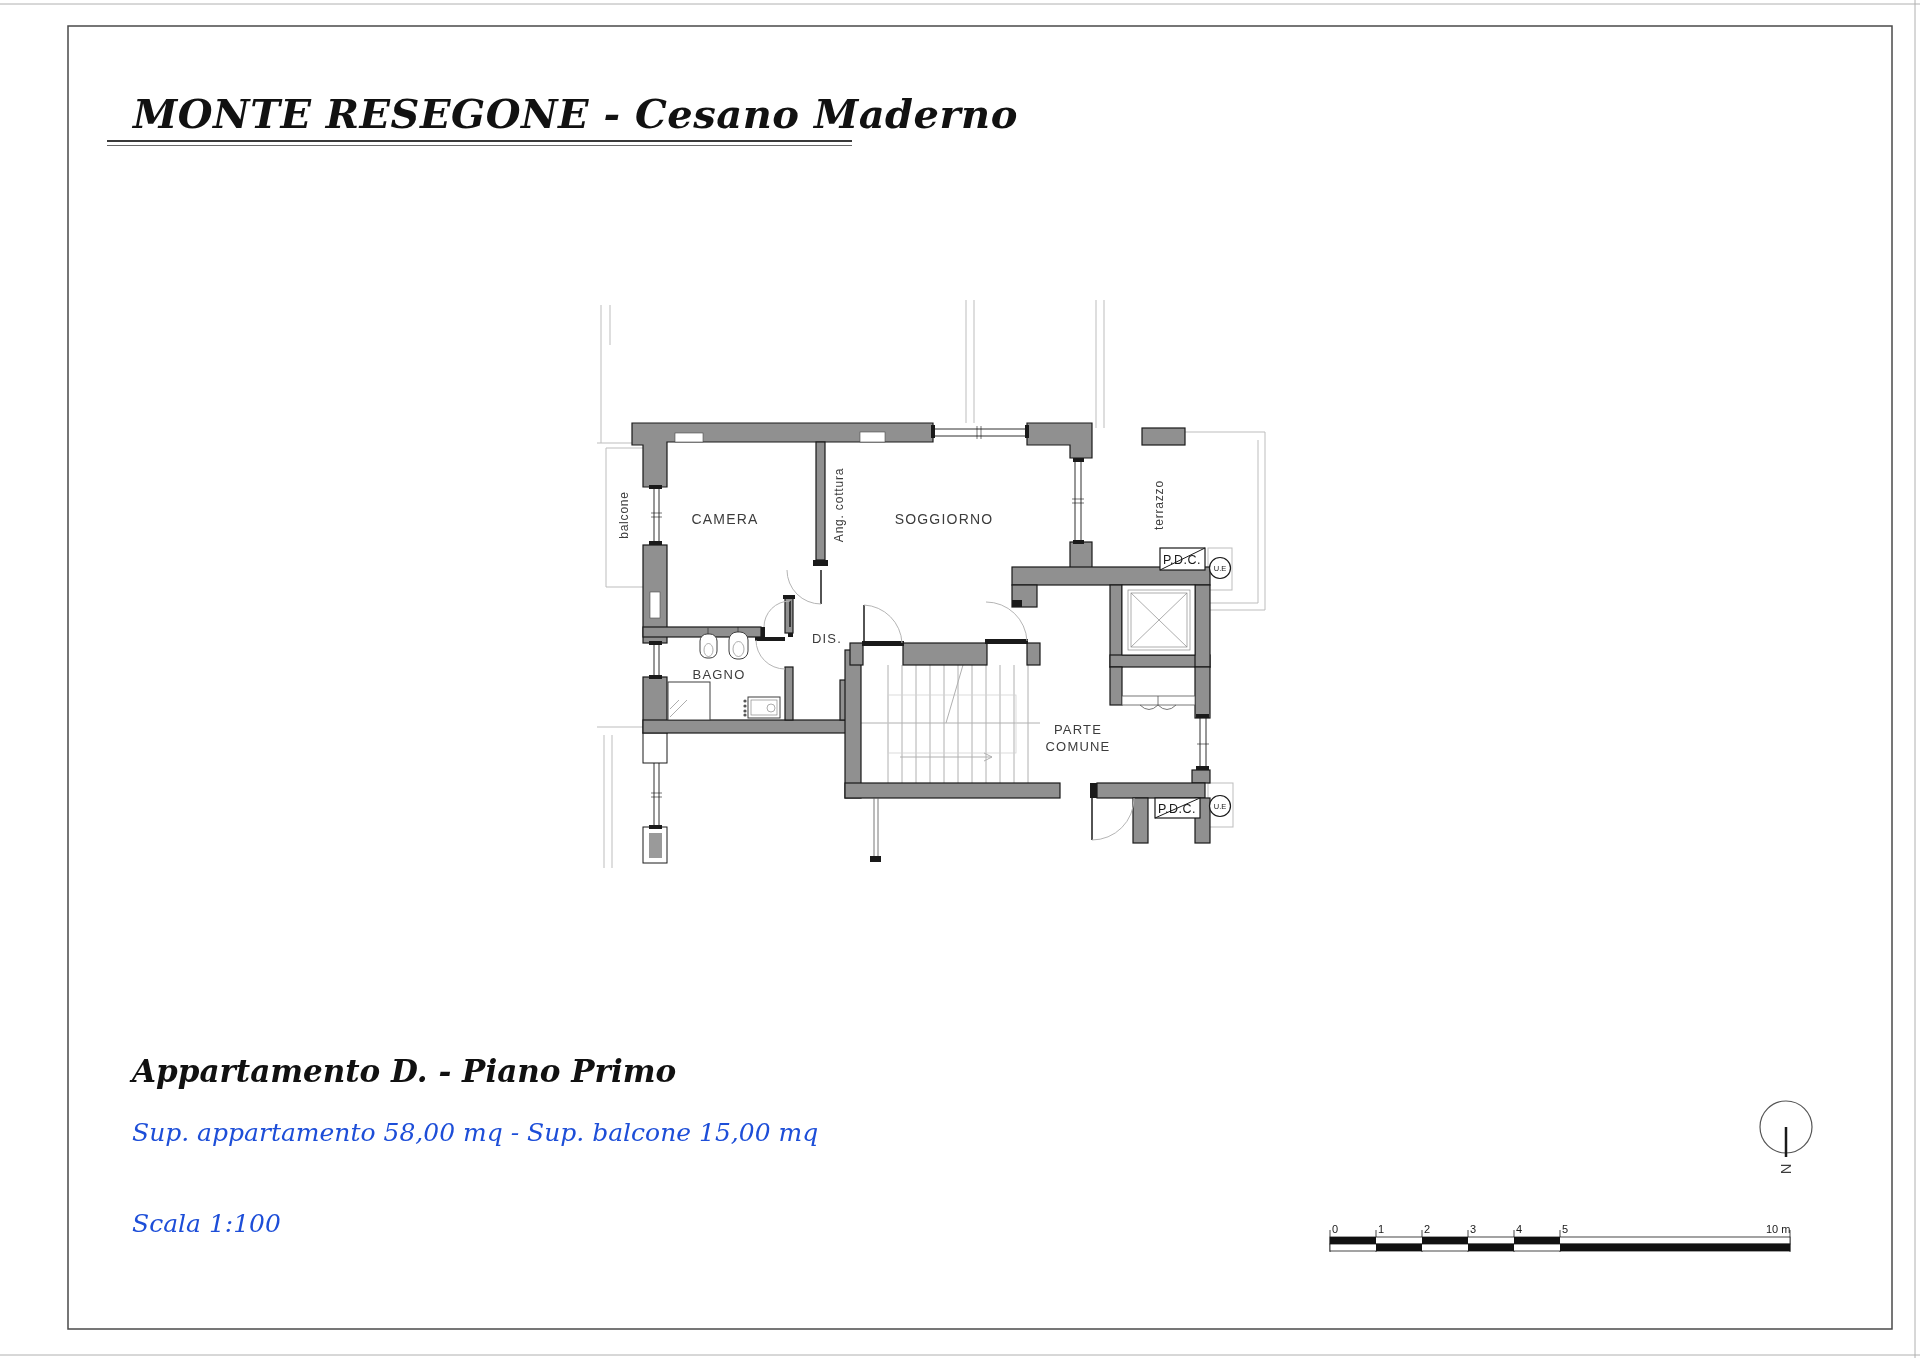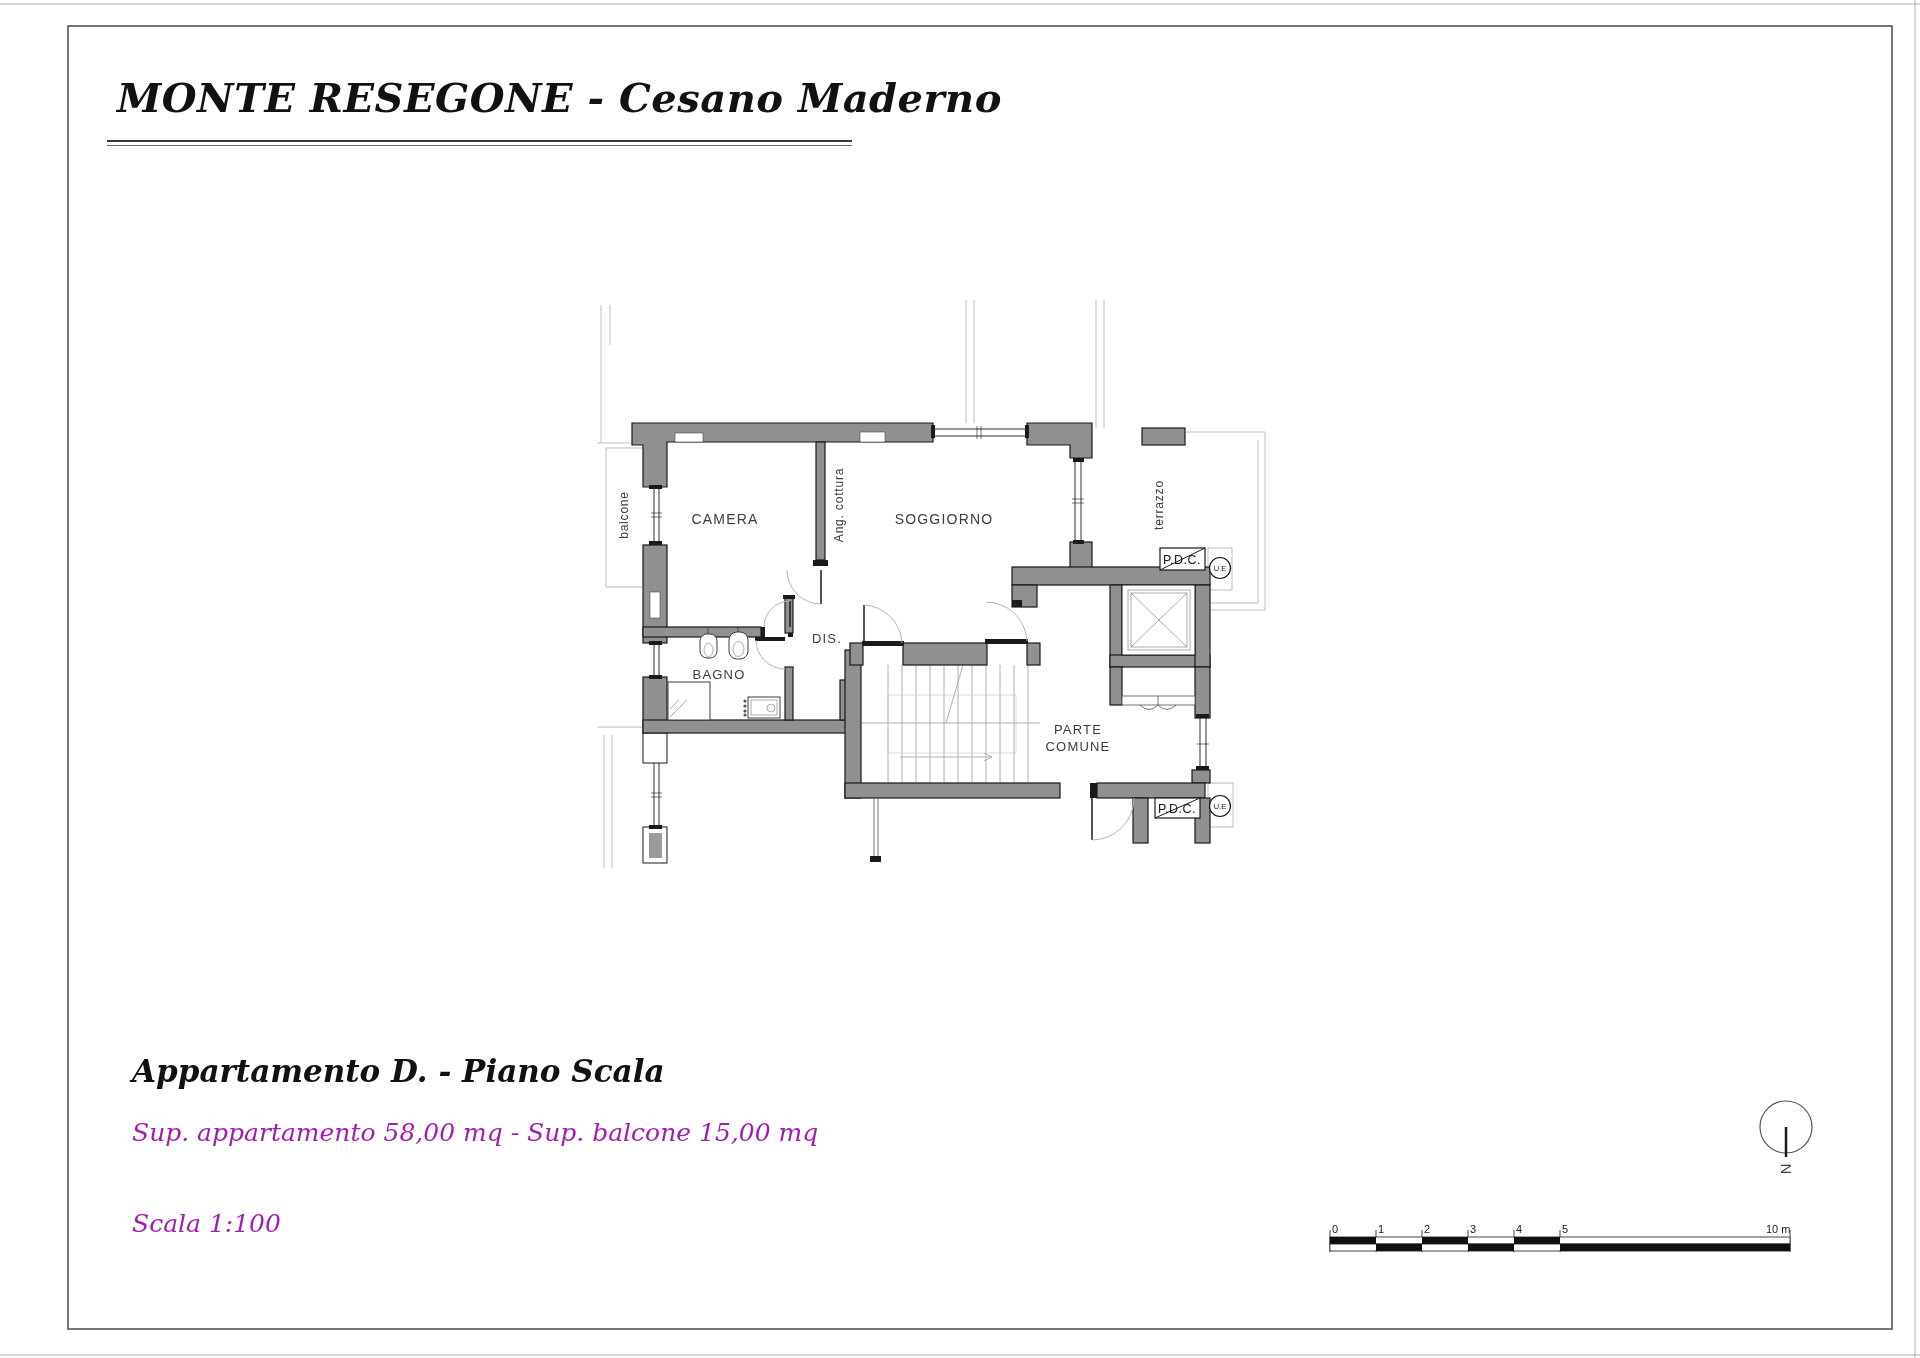--- a/index.html
+++ b/index.html
@@ -3,37 +3,37 @@
 <meta charset="utf-8">
 <style>
   html,body{margin:0;padding:0;background:#e8e8e8;}
   .page{
     position:relative;width:1920px;height:1358px;background:#ffffff;
     overflow:hidden;font-family:"Liberation Sans",sans-serif;
   }
   .plan-svg{position:absolute;left:0;top:0;}
   
   .title{
-    position:absolute;left:117px;top:74px;margin:0;
+    position:absolute;left:117px;top:74px;margin:16px;
     font-family:"DejaVu Serif",serif;font-style:italic;font-weight:600;
     font-size:40px;color:#111;letter-spacing:.5px;white-space:nowrap;
   }
   .title-rule{
     position:absolute;left:107px;top:140px;width:745px;height:3px;
     border-top:2px solid #3a3a3a;border-bottom:1px solid #6a6a6a;
   }
   .apt-title{
     position:absolute;left:132px;top:1053px;margin:0;
     font-family:"DejaVu Serif",serif;font-style:italic;font-weight:600;
     font-size:31px;color:#111;white-space:nowrap;
   }
   .apt-sub{
     position:absolute;left:132px;margin:0;
     font-family:"DejaVu Serif",serif;font-style:italic;font-weight:500;
-    font-size:25px;color:#a21caf;white-space:nowrap;
+    font-size:25px;color:#1d4ed8;white-space:nowrap;
   }
   .sub-surfaces{top:1118px;}
   .sub-scale{top:1166px;margin-top:43px;}
   
   .ctx{stroke:#bdbdbd;stroke-width:1;fill:none;}
   .wall{fill:#909090;stroke:#1a1a1a;stroke-width:1.2;}
   .wall-black{fill:#1a1a1a;stroke:none;}
   .notch{fill:#ffffff;stroke:#4a4a4a;stroke-width:.6;}
   .whitebox{fill:#ffffff;stroke:#1a1a1a;stroke-width:1;}
   .win{stroke:#1a1a1a;stroke-width:.9;fill:none;}
@@ -56,21 +56,21 @@
   .frame-rect{fill:none;stroke:#4a4a4a;stroke-width:1.5;}
 </style>
 </head>
 <body>
 
 <div class="page">
 
   <h1 class="title">MONTE RESEGONE - Cesano Maderno</h1>
   <div class="title-rule"></div>
 
-  <p class="apt-title">Appartamento D. - Piano Scala</p>
+  <p class="apt-title">Appartamento D. - Piano Primo</p>
   <p class="apt-sub sub-surfaces">Sup. appartamento 58,00 mq - Sup. balcone 15,00 mq</p>
   <p class="apt-sub sub-scale">Scala 1:100</p>
 
   <svg class="plan-svg" width="1920" height="1358" viewBox="0 0 1920 1358">
 
     <g>
       <path class="frame-line" d="M0,4 H1920 M1915,0 V1358 M0,1355 H1920"></path>
       <rect class="frame-rect" x="68" y="26" width="1824" height="1303"></rect>
     </g>
 

